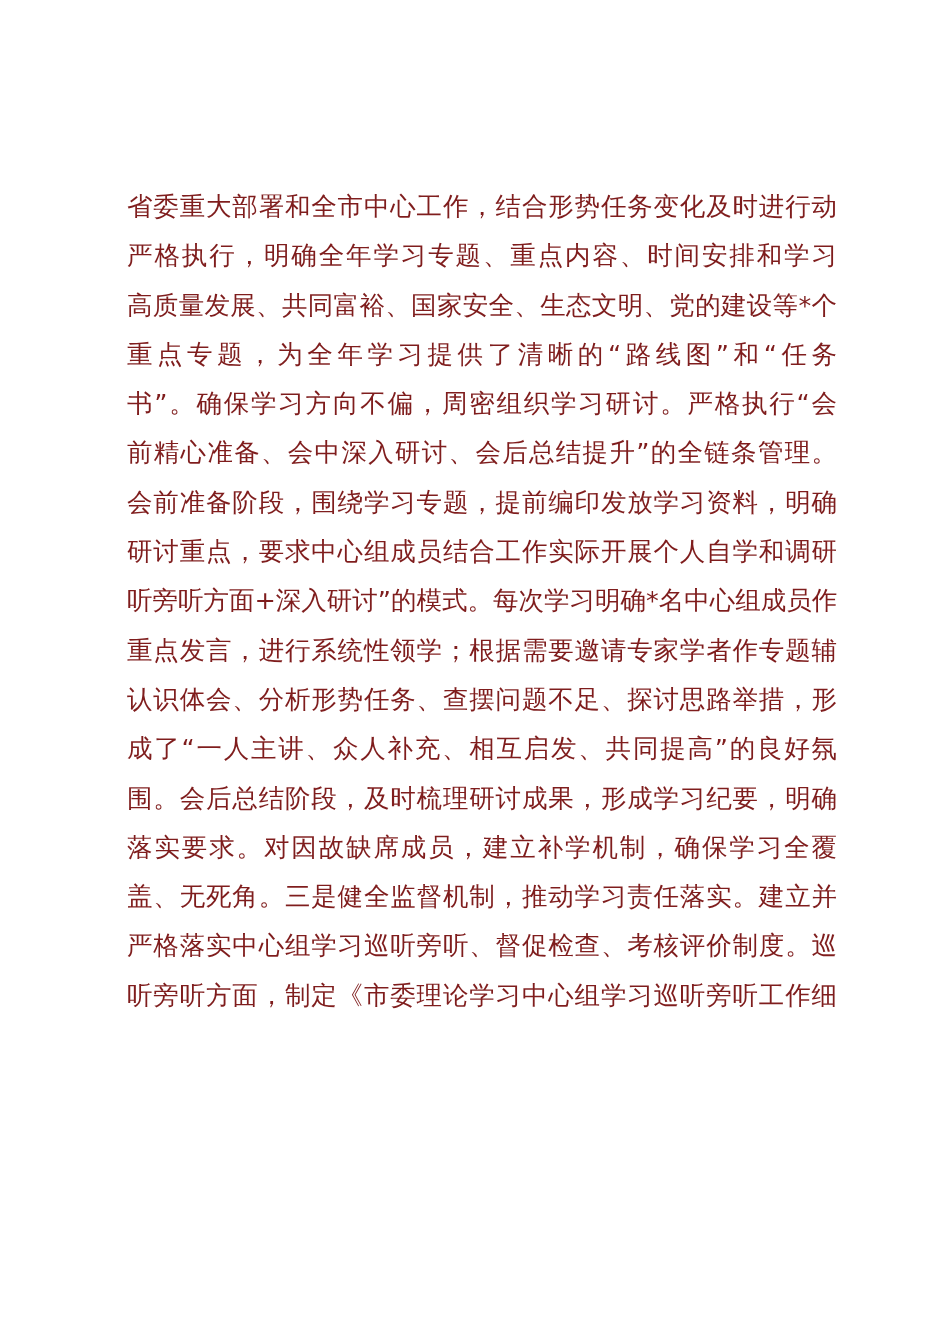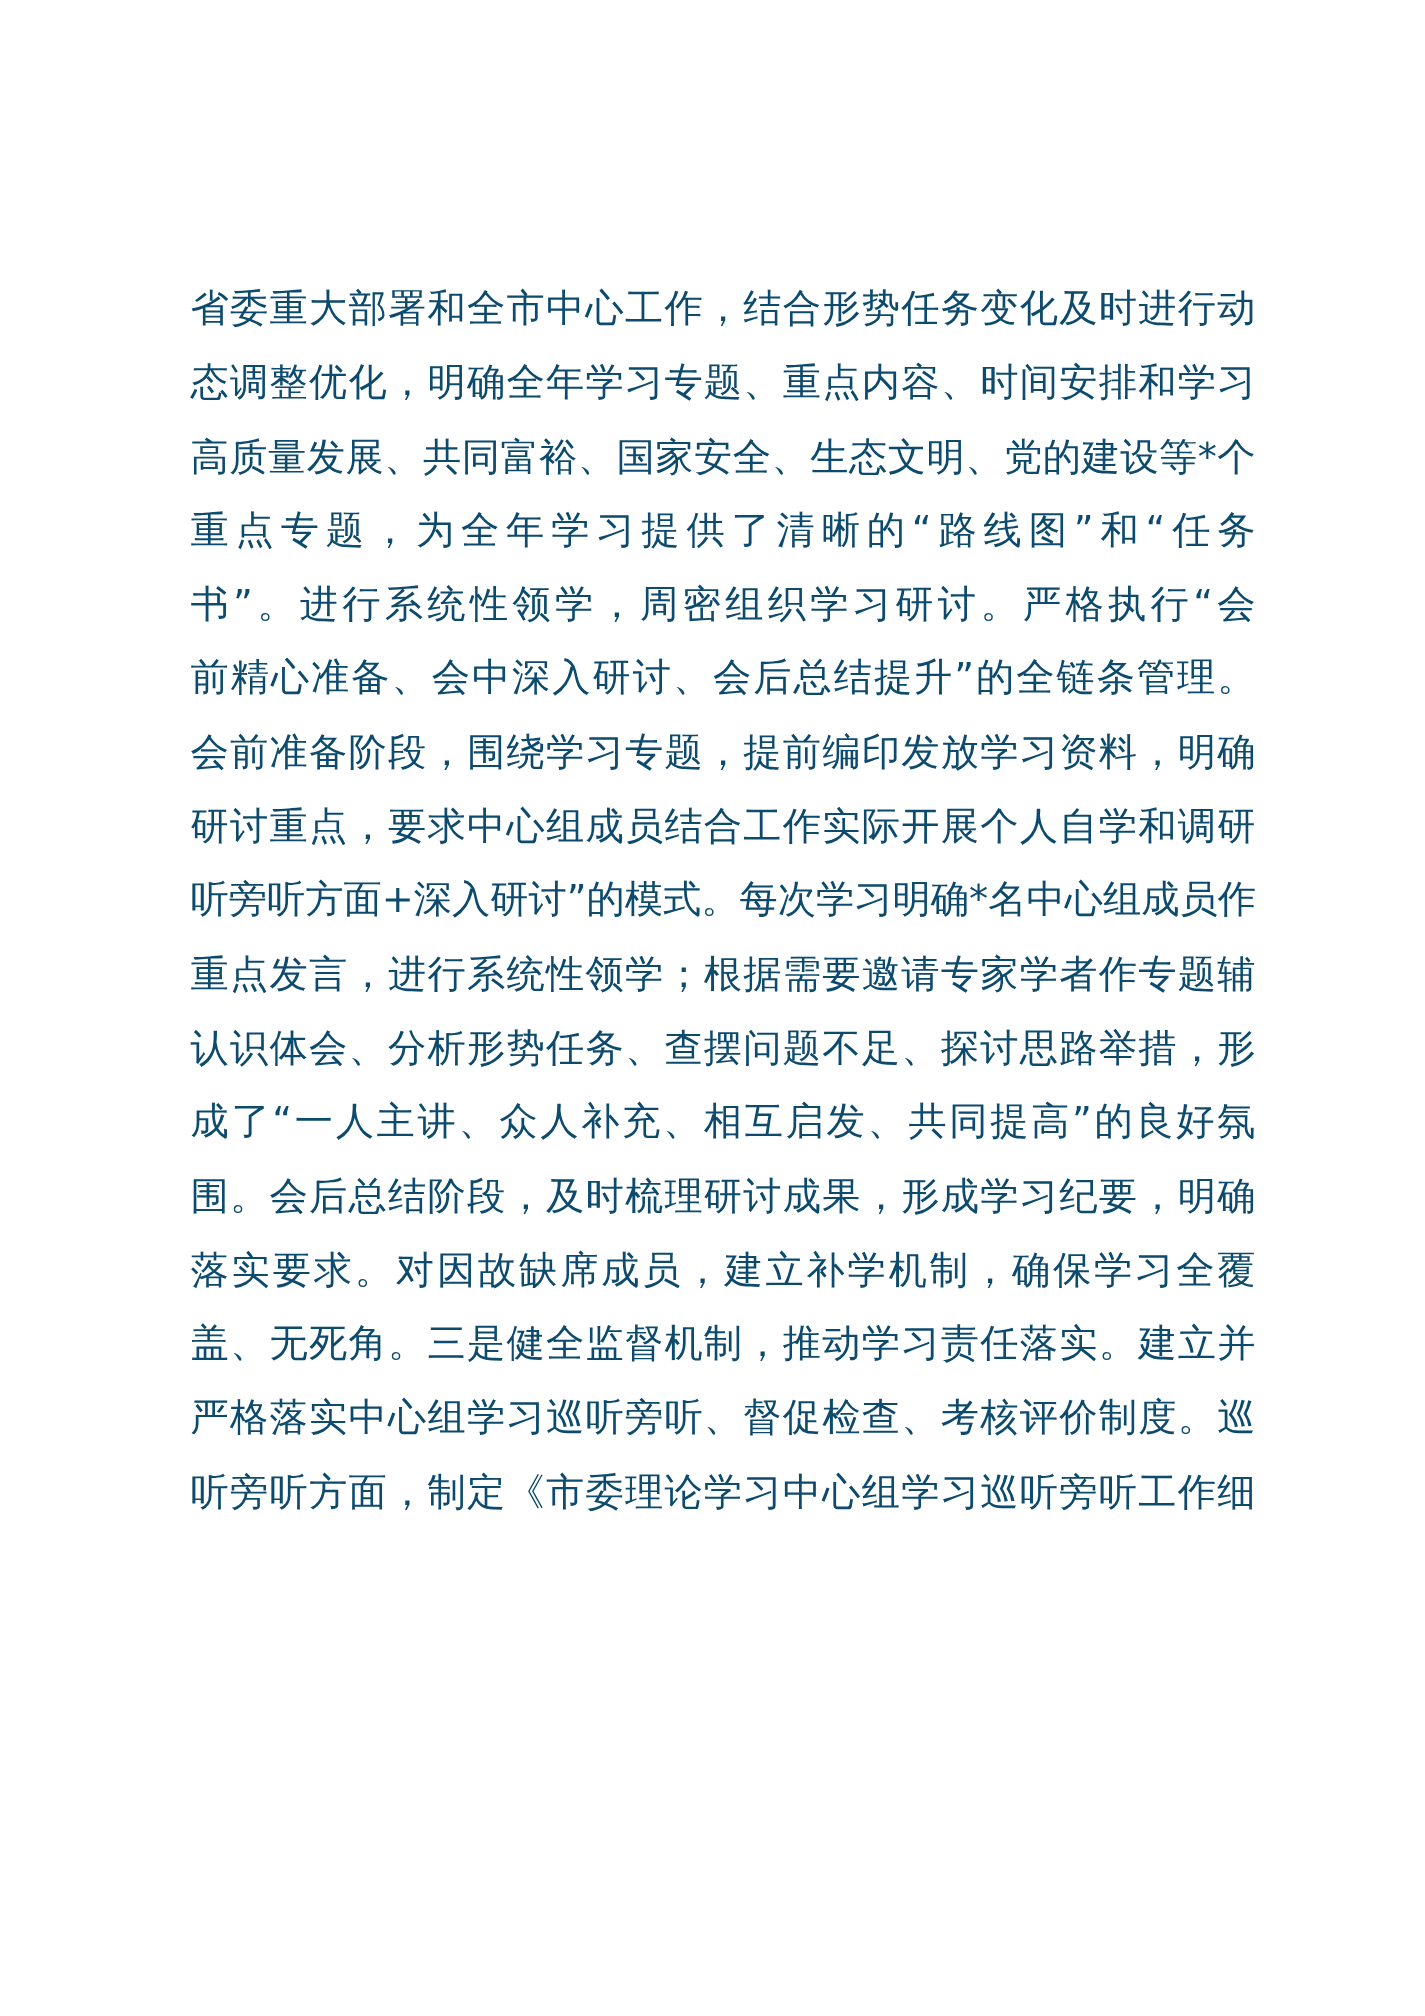--- a/index.html
+++ b/index.html
@@ -2,35 +2,35 @@
 <html><head>
 <meta charset="utf-8">
 <style>
   html, body { margin:0; padding:0; background:#ffffff; }
   body { width:950px; height:1344px; position:relative; overflow:hidden; }
   .page { position:absolute; left:0; top:0; width:950px; height:1344px; background:#fff; }
   .body-text { position:absolute; left:127px; top:182px; width:710px; }
   .line {
     height:49.3px; line-height:49.3px;
     font-family:"DejaVu Sans","Liberation Sans",sans-serif;
-    font-size:25.5px; color:#0c4a6e;
+    font-size:25.5px; color:#7f1d1d;
     white-space:nowrap; text-align:justify; text-align-last:justify;
     letter-spacing:0px;
   }
 </style>
 </head>
 <body>
 
 <div class="page">
   <div class="body-text">
     <div class="line">省委重大部署和全市中心工作，结合形势任务变化及时进行动</div>
-    <div class="line">态调整优化，明确全年学习专题、重点内容、时间安排和学习</div>
+    <div class="line">严格执行，明确全年学习专题、重点内容、时间安排和学习</div>
     <div class="line">高质量发展、共同富裕、国家安全、生态文明、党的建设等*个</div>
     <div class="line">重点专题，为全年学习提供了清晰的“路线图”和“任务</div>
-    <div class="line">书”。进行系统性领学，周密组织学习研讨。严格执行“会</div>
+    <div class="line">书”。确保学习方向不偏，周密组织学习研讨。严格执行“会</div>
     <div class="line">前精心准备、会中深入研讨、会后总结提升”的全链条管理。</div>
     <div class="line">会前准备阶段，围绕学习专题，提前编印发放学习资料，明确</div>
     <div class="line">研讨重点，要求中心组成员结合工作实际开展个人自学和调研</div>
     <div class="line">听旁听方面+深入研讨”的模式。每次学习明确*名中心组成员作</div>
     <div class="line">重点发言，进行系统性领学；根据需要邀请专家学者作专题辅</div>
     <div class="line">认识体会、分析形势任务、查摆问题不足、探讨思路举措，形</div>
     <div class="line">成了“一人主讲、众人补充、相互启发、共同提高”的良好氛</div>
     <div class="line">围。会后总结阶段，及时梳理研讨成果，形成学习纪要，明确</div>
     <div class="line">落实要求。对因故缺席成员，建立补学机制，确保学习全覆</div>
     <div class="line">盖、无死角。三是健全监督机制，推动学习责任落实。建立并</div>

